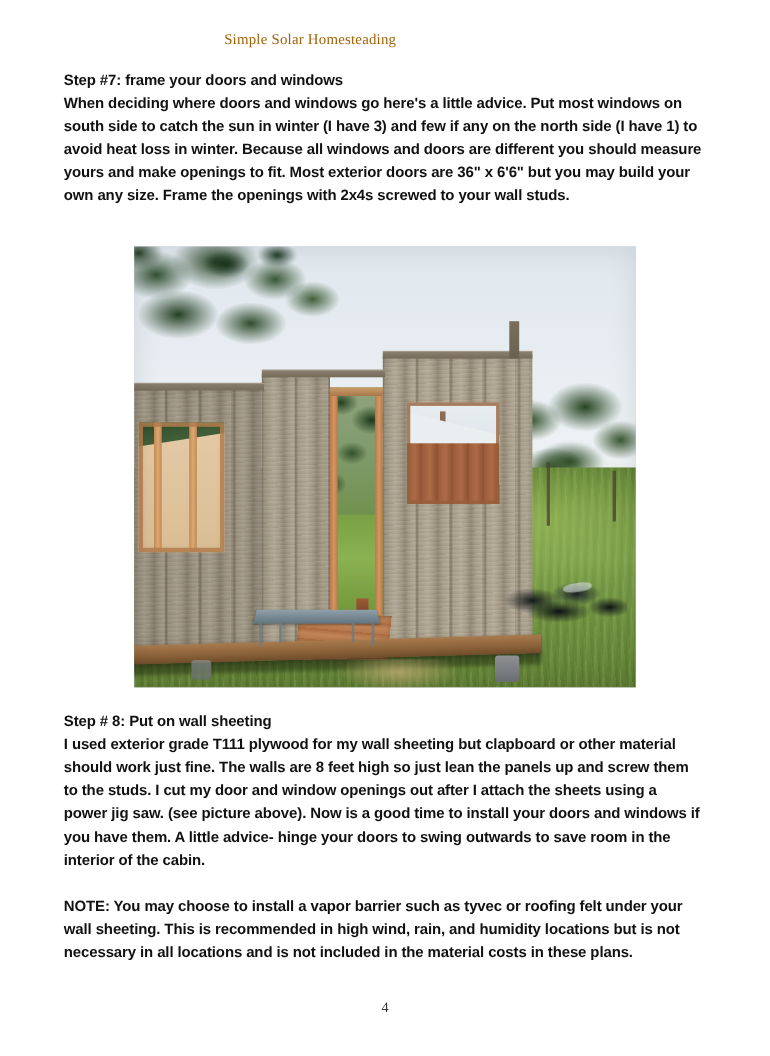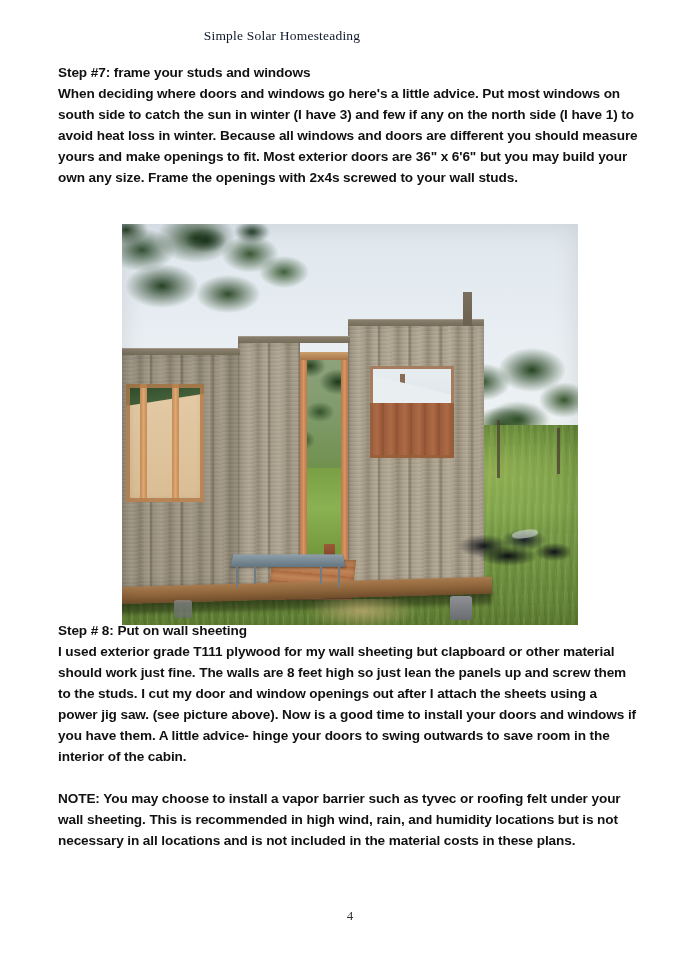--- a/index.html
+++ b/index.html
@@ -21,21 +21,21 @@
     box-sizing: border-box;
   }
   .running-header {
     position: absolute;
     top: 28px;
     left: 0;
     width: 564px;
     text-align: center;
     font-family: "Liberation Serif", serif;
     font-size: 13.5px;
-    color: #0f172a;
+    color: #a16207;
     letter-spacing: 0.2px;
   }
   .content {
     position: absolute;
     left: 58px;
     top: 62px;
     width: 580px;
   }
   .body-text {
     font-family: "Liberation Sans", sans-serif;
@@ -417,21 +417,21 @@
 </style>
 </head>
 <body>
 
 <div class="page">
 
   <div class="running-header">Simple Solar Homesteading</div>
 
   <div class="content">
 
-    <p class="body-text">Step #7: frame your studs and windows</p>
+    <p class="body-text">Step #7: frame your doors and windows</p>
 
     <p class="body-text">When deciding where doors and windows go here's a little advice. Put most windows on south side to catch the sun in winter (I have 3) and few if any on  the north side (I have 1) to avoid heat loss in winter. Because all windows and doors are different you should measure yours and make openings to fit. Most exterior doors are 36" x 6'6" but you may build your own any size. Frame the openings with 2x4s screwed to your wall studs.</p>
   </div>
 
   <div class="photo-wrap">
     <div class="photo">
 
       <div class="sky"></div>
       <div class="trees-left"></div>
       <div class="trees-left-2"></div>
@@ -504,21 +504,21 @@
       </div>
 
       <div class="tarp"></div>
       <div class="tarp-hl"></div>
       <div class="dirt"></div>
 
       <div class="photo-soft"></div>
     </div>
   </div>
 
-  <div class="content" style="top:620px;">
+  <div class="content" style="top:645px;">
 
     <p class="body-text">Step # 8: Put on wall sheeting</p>
 
     <p class="body-text">I used exterior grade T111 plywood for my wall sheeting but clapboard or other material should work just fine. The walls are 8 feet high so just lean the panels up and screw them to the studs. I cut my door and window openings out after I attach the sheets using a power jig saw. (see picture above). Now is a good time to install your doors and windows if you have them. A little advice- hinge your doors to swing outwards to save room in the interior of the cabin.</p>
 
     <div class="spacer-line"></div>
 
     <p class="body-text">NOTE: You may choose to install a vapor barrier such as tyvec or roofing felt under your wall sheeting. This is recommended in high wind, rain, and humidity locations but is not necessary in all locations and is not included in the material costs in these plans.</p>
   </div>
 

